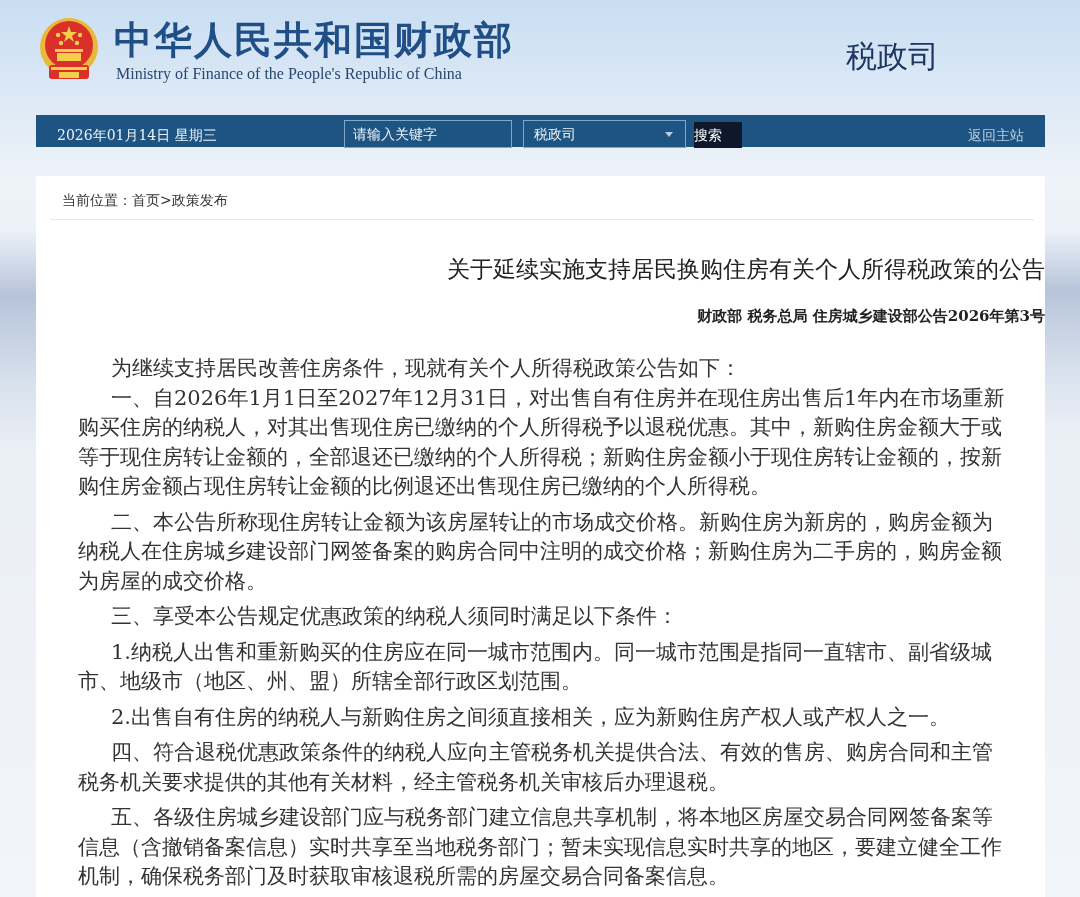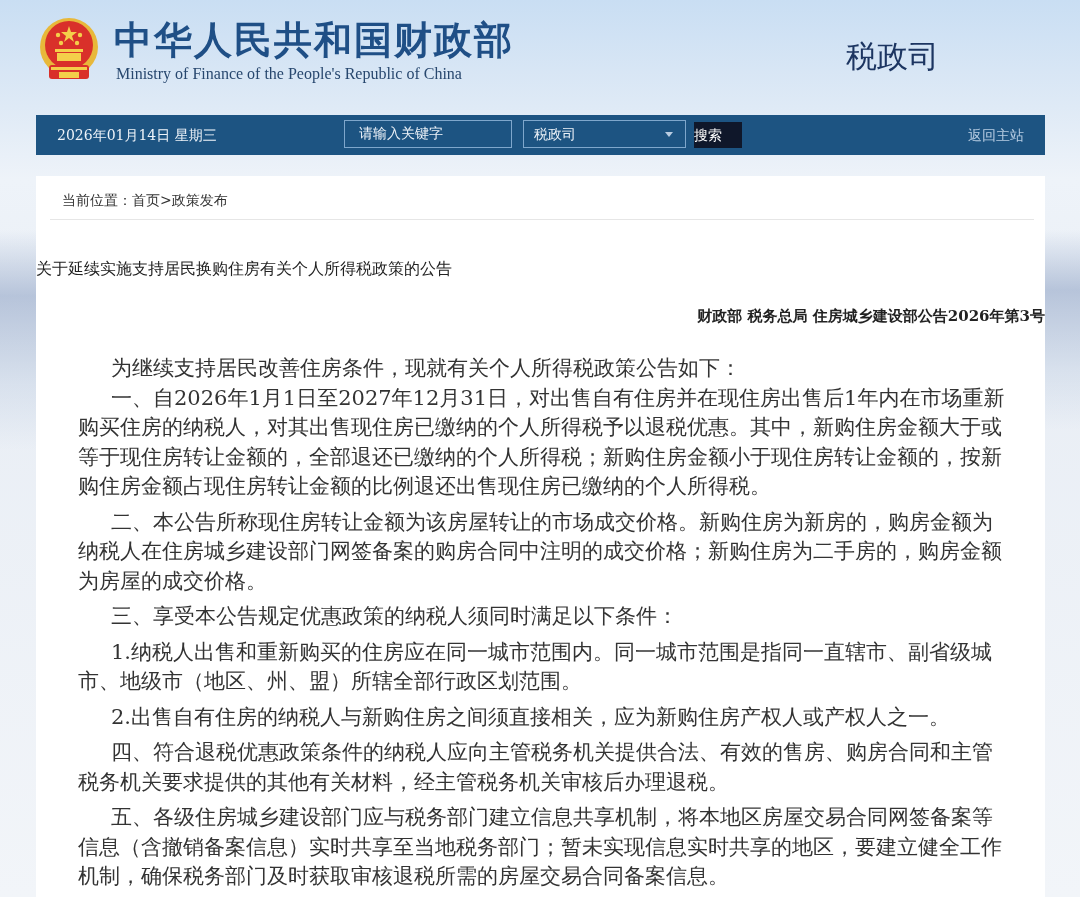--- a/index.html
+++ b/index.html
@@ -28,30 +28,30 @@
     position:absolute; left:116px; top:64px;
     font-family:Liberation Serif, serif;
     font-size:16px; color:#27476e; line-height:20px;
   }
   .dept-name {
     position:absolute; left:846px; top:37px;
     font-size:31px; color:#1c3561; line-height:38px;
   }
   
   .navbar {
-    position:absolute; left:36px; top:115px; width:1009px; height:40px;
+    position:absolute; left:36px; top:115px; width:1009px; height:32px;
     background:#1d5482;
   }
   .nav-date {
     position:absolute; left:21px; top:11px; font-size:14px; color:#eef3f9; line-height:18px;
   }
   .search-input {
     position:absolute; left:308px; top:5px; width:168px; height:28px;
     border:1px solid #7fa7cc; background:transparent; color:#eef3f9;
-    font-family:Liberation Mono, monospace; font-size:14px; padding:0 14px; box-sizing:border-box;
+    font-family:Liberation Sans, sans-serif; font-size:14px; padding:0 8px; box-sizing:border-box;
     outline:none;
   }
   .search-input::placeholder { color:#eef3f9; }
   .scope-select {
     position:absolute; left:487px; top:5px; width:163px; height:28px;
     border:1px solid #7fa7cc; box-sizing:border-box; color:#eef3f9; font-size:14px;
     line-height:26px; padding-left:10px; cursor:pointer;
   }
   .scope-select .caret {
     position:absolute; right:12px; top:11px; width:0; height:0;
@@ -70,22 +70,22 @@
     background:#ffffff;
   }
   .breadcrumb {
     position:absolute; left:26px; top:15px; font-size:14px; color:#333; line-height:18px;
   }
   .breadcrumb .link { cursor:pointer; }
   .crumb-divider {
     position:absolute; left:14px; top:43px; width:984px; height:1px; background:#e6e6e6;
   }
   .title {
-    position:absolute; left:0; top:78px; width:100%; text-align:left;
-    font-size:16px; color:#222; line-height:30px; font-weight:normal; margin:0;
+    position:absolute; left:0; top:78px; width:100%; text-align:right;
+    font-size:23px; color:#222; line-height:30px; font-weight:normal; margin:0;
   }
   .doc-no {
     position:absolute; left:0; top:130px; width:100%; text-align:right;
     font-size:15px; font-weight:bold; color:#222; line-height:20px;
   }
   .body {
     position:absolute; left:42px; top:178px; width:930px;
     font-size:21px; color:#333; line-height:29.5px;
   }
   .body p { margin:0; text-indent:33px; }

